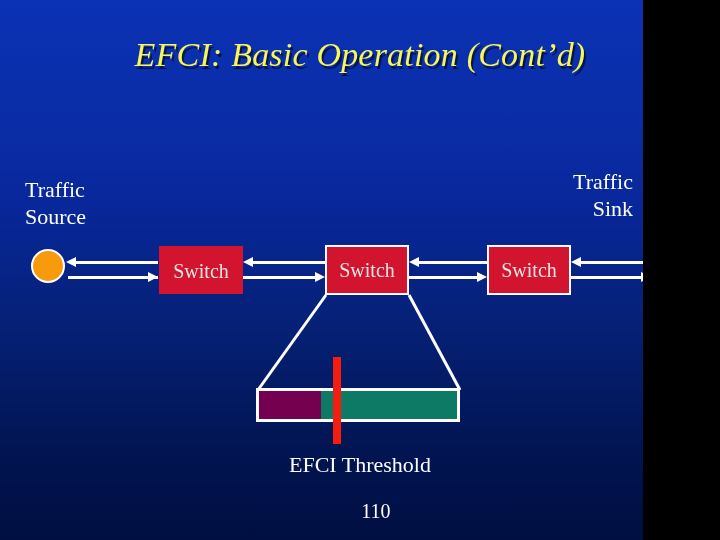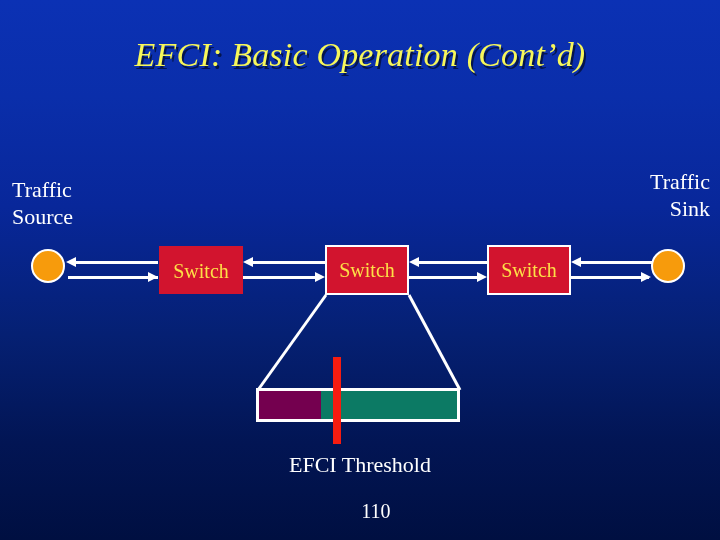--- a/index.html
+++ b/index.html
@@ -2,21 +2,21 @@
 <html><head>
 <meta charset="utf-8">
 <style>
   html, body {
     margin: 0;
     padding: 0;
     background: #000;
   }
   #slide {
     position: relative;
-    width: 720px;
+    width: 643px;
     height: 540px;
     overflow: hidden;
     background: linear-gradient(to bottom, #0b31b4 0%, #0a2eaa 18%, #08279a 38%, #052073 62%, #021554 82%, #000f41 100%);
     font-family: "Liberation Serif", "DejaVu Serif", serif;
     -webkit-font-smoothing: none;
   }
 
   
   #title {
     position: absolute;
@@ -33,20 +33,21 @@
     white-space: nowrap;
   }
 
   
   .endpoint-label {
     position: absolute;
     color: #ffffff;
     font-size: 22px;
     line-height: 27px;
     white-space: pre-line;
+    margin-left: 13px;
   }
   #label-source { left: 12px; top: 176px; text-align: left; }
   #label-sink   { right: 10px; top: 168px; text-align: right; }
 
   
   .endpoint-node {
     position: absolute;
     width: 34px;
     height: 34px;
     border-radius: 50%;
@@ -56,21 +57,21 @@
   }
   #node-source { left: 31px; top: 249px; }
   #node-sink   { left: 651px; top: 249px; }
 
   
   .switch-box {
     position: absolute;
     background: #d2142e;
     border: 2px solid #ffffff;
     box-sizing: border-box;
-    color: #fde047;
+    color: #e5e5e5;
     font-size: 20px;
     line-height: 46px;
     text-align: center;
     white-space: nowrap;
   }
   #switch-1 { left: 159px; top: 246px; width: 84px; height: 48px; border-color: transparent; }
   #switch-2 { left: 325px; top: 245px; width: 84px; height: 50px; }
   #switch-3 { left: 487px; top: 245px; width: 84px; height: 50px; }
 
   

